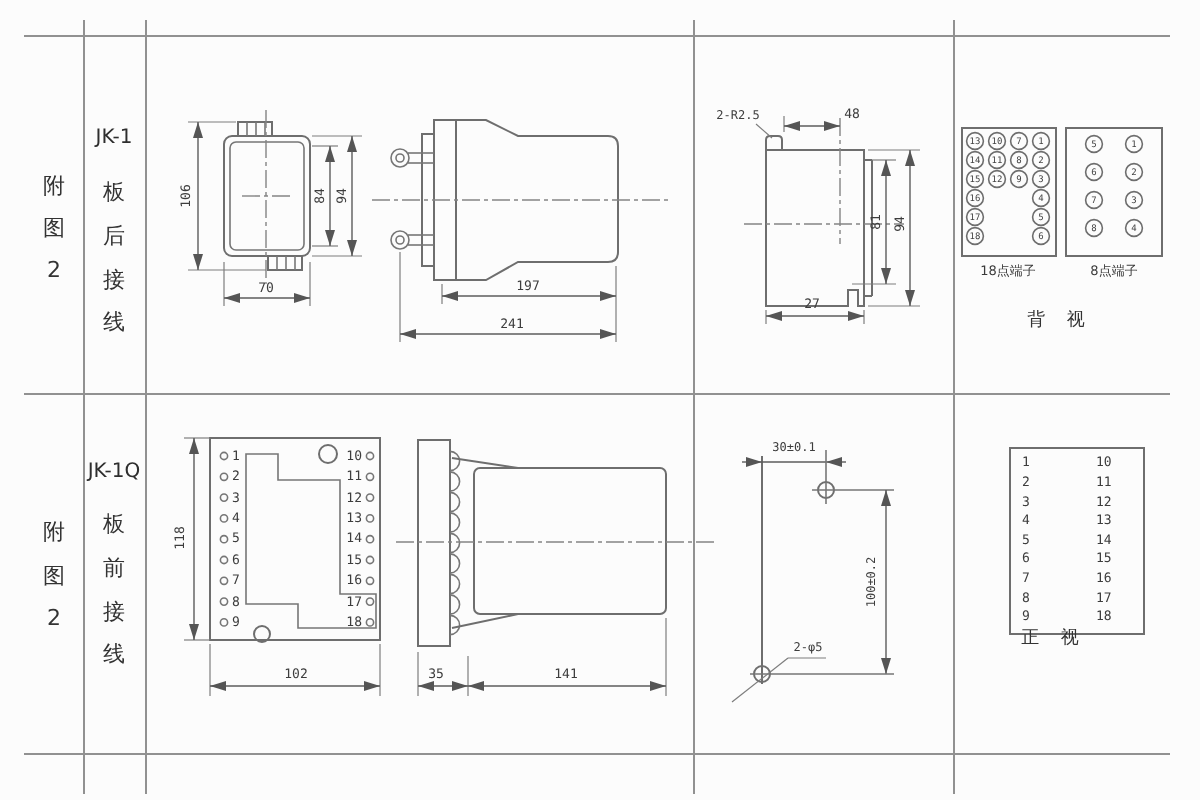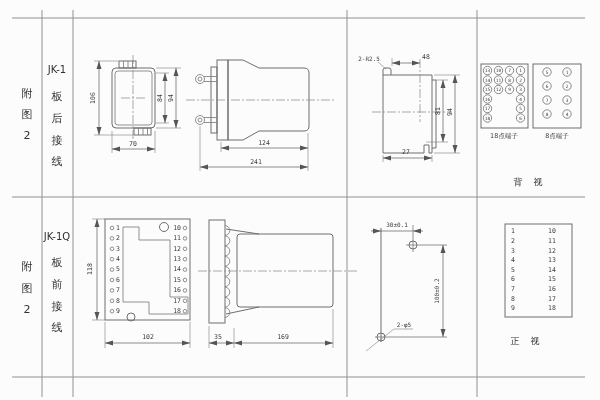--- a/index.html
+++ b/index.html
@@ -15,21 +15,21 @@
   circle.term{stroke:#6e6e6e;stroke-width:.8;fill:none;}
   text.tnum{font-family:"DejaVu Sans Mono","Liberation Mono",monospace;font-size:4.5px;fill:#444;}
   .txt{position:absolute;transform:translate(-50%,-50%);color:#333;white-space:nowrap;}
   .cjk{font-size:11px;}
   .model{font-size:10px;color:#2e2e2e;}
   .dim{position:absolute;transform:translate(-50%,-50%);white-space:nowrap;
        font-family:"DejaVu Sans Mono","Liberation Mono",monospace;font-size:6.5px;color:#3d3d3d;}
   .dim.rot{transform:translate(-50%,-50%) rotate(-90deg);}
   .dim.sm{font-size:6px;}
   .boxlabel{position:absolute;transform:translate(-50%,-50%);font-size:6.5px;color:#3a3a3a;white-space:nowrap;}
-  .viewlabel{position:absolute;transform:translate(-50%,-50%);font-size:9px;letter-spacing:4px;color:#333;white-space:nowrap;margin-top:22px;}
+  .viewlabel{position:absolute;transform:translate(-50%,-50%);font-size:9px;letter-spacing:4px;color:#333;white-space:nowrap;}
   .vlist{position:absolute;font-family:"DejaVu Sans Mono","Liberation Mono",monospace;
          font-size:6.5px;color:#3d3d3d;}
   .vlist span{display:block;}
   .vlist.right{text-align:right;}
 </style>
 </head>
 <body>
 
 <div class="stage">
 
@@ -275,21 +275,21 @@
 <span class="txt cjk" style="left:57px;top:262px;">板</span>
 <span class="txt cjk" style="left:57px;top:284px;">前</span>
 <span class="txt cjk" style="left:57px;top:306px;">接</span>
 <span class="txt cjk" style="left:57px;top:327px;">线</span>
 
 <span class="dim rot" style="left:93px;top:98px;">106</span>
 <span class="dim rot" style="left:160px;top:98px;">84</span>
 <span class="dim rot" style="left:171px;top:98px;">94</span>
 <span class="dim" style="left:133px;top:144px;">70</span>
 
-<span class="dim" style="left:264px;top:143px;">124</span>
+<span class="dim" style="left:264px;top:143px;">197</span>
 <span class="dim" style="left:256px;top:162px;">241</span>
 
 <span class="dim sm" style="left:369px;top:58px;">2-R2.5</span>
 <span class="dim" style="left:406px;top:57px;margin-left:20px;">48</span>
 <span class="dim rot" style="left:438px;top:111px;">81</span>
 <span class="dim rot" style="left:450px;top:112px;">94</span>
 <span class="dim" style="left:406px;top:152px;">27</span>
 
 <span class="boxlabel" style="left:504px;top:136px;">18点端子</span>
 <span class="boxlabel" style="left:557px;top:136px;">8点端子</span>
@@ -314,21 +314,21 @@
       <span style="height: 10.4px; line-height: 10.4px;">14</span>
       <span style="height: 10.4px; line-height: 10.4px;">15</span>
       <span style="height: 10.4px; line-height: 10.4px;">16</span>
       <span style="height: 10.4px; line-height: 10.4px;">17</span>
       <span style="height: 10.4px; line-height: 10.4px;">18</span>
     </div>
 
 <span class="dim rot" style="left:90px;top:269px;">118</span>
 <span class="dim" style="left:148px;top:337px;">102</span>
 <span class="dim" style="left:218px;top:337px;">35</span>
-<span class="dim" style="left:283px;top:337px;">169</span>
+<span class="dim" style="left:283px;top:337px;">141</span>
 <span class="dim sm" style="left:397px;top:224px;">30±0.1</span>
 <span class="dim sm rot" style="left:436px;top:291px;">100±0.2</span>
 <span class="dim sm" style="left:404px;top:324px;">2-φ5</span>
 
 <div class="vlist" style="left:511px;top:227.4px;">
       <span style="height: 9.6px; line-height: 9.6px;">1</span>
       <span style="height: 9.6px; line-height: 9.6px;">2</span>
       <span style="height: 9.6px; line-height: 9.6px;">3</span>
       <span style="height: 9.6px; line-height: 9.6px;">4</span>
       <span style="height: 9.6px; line-height: 9.6px;">5</span>

